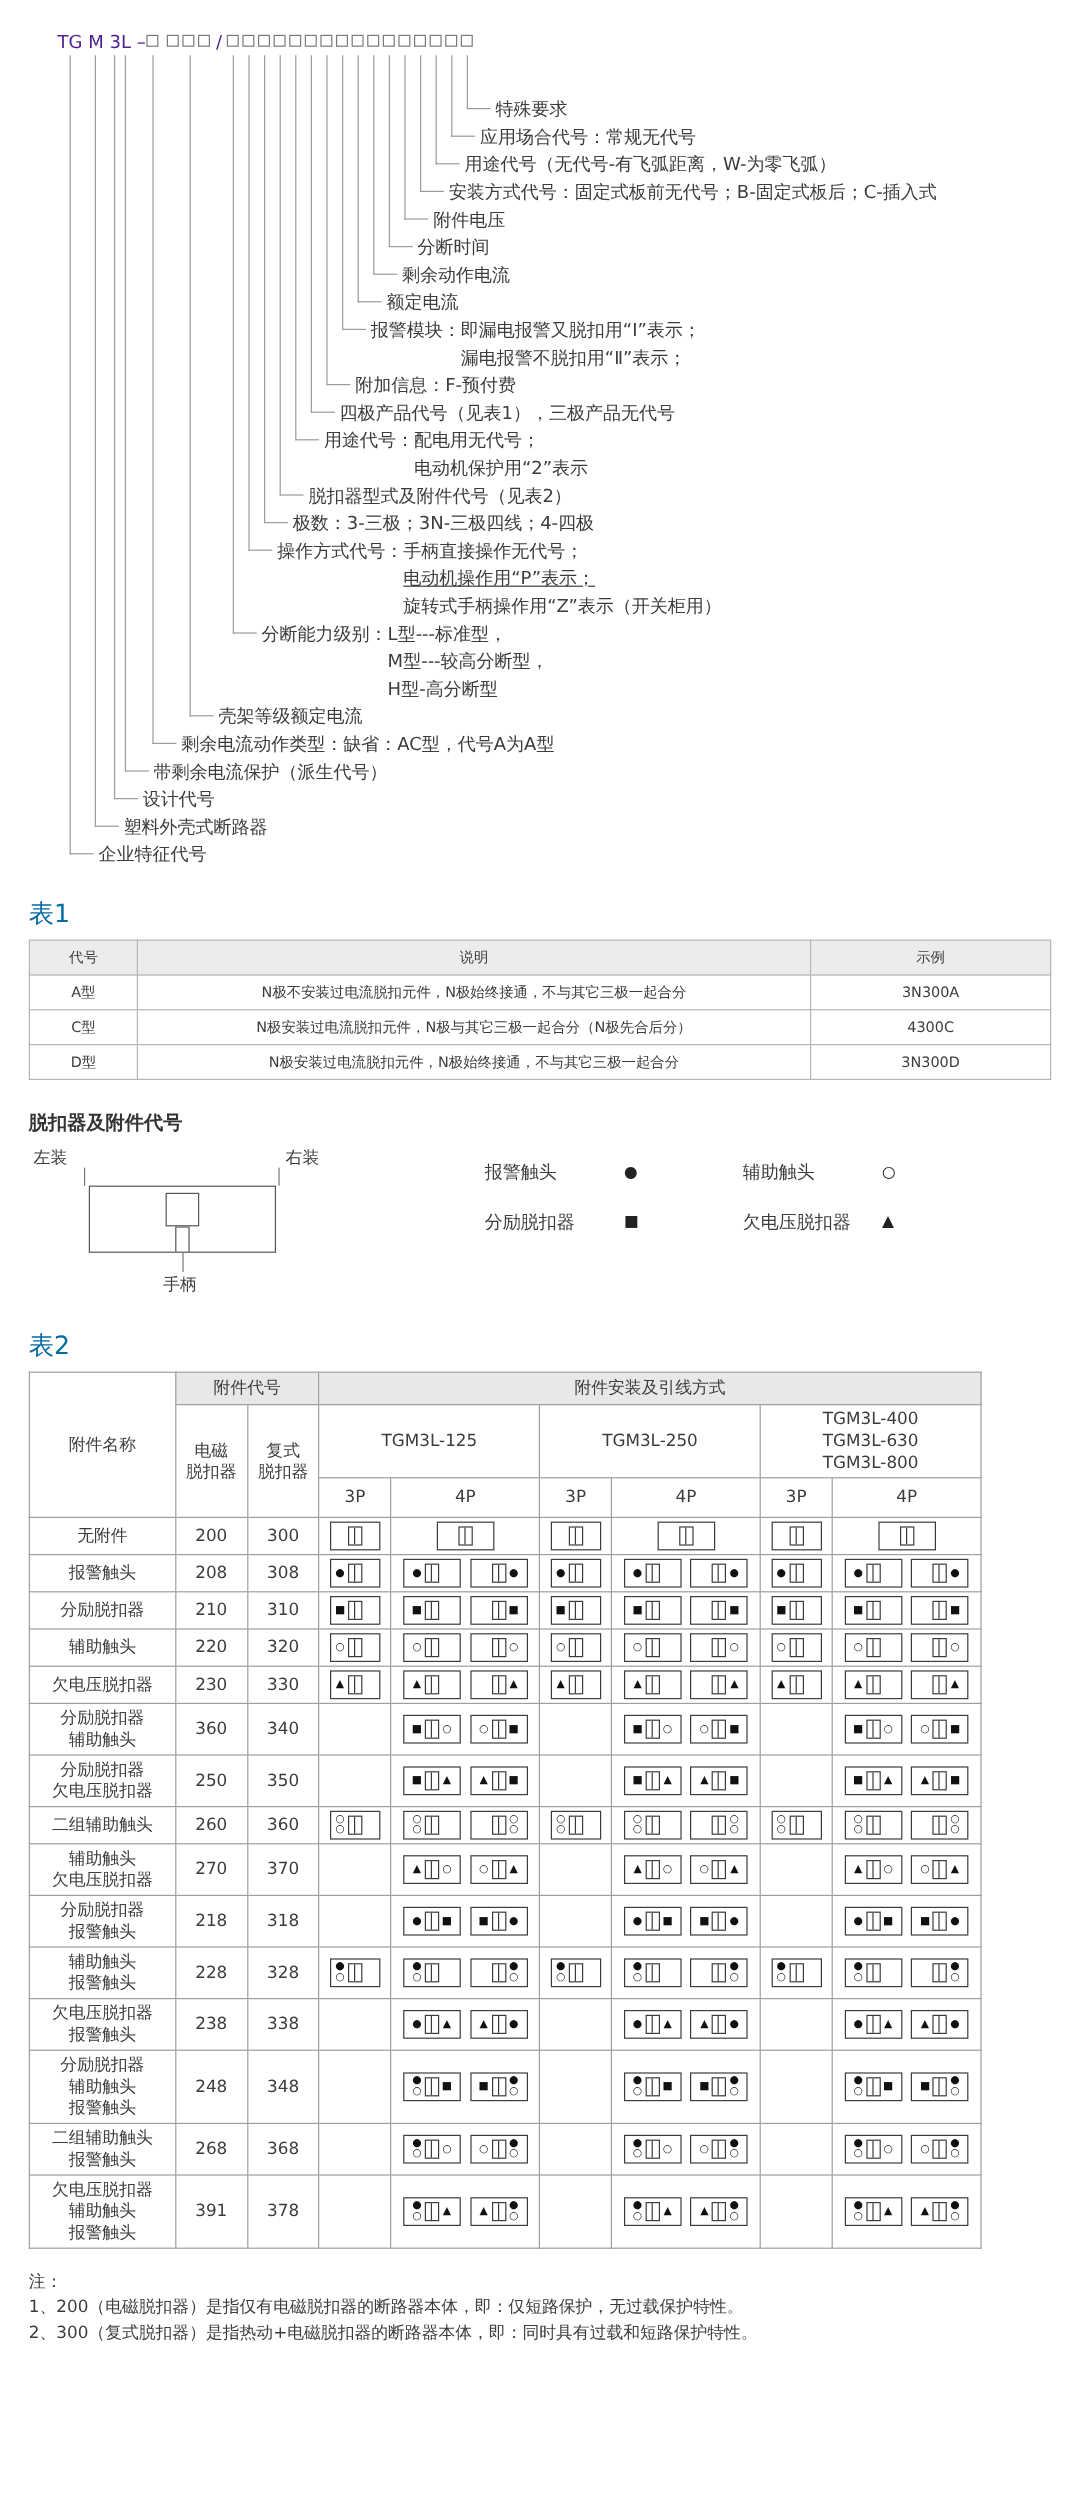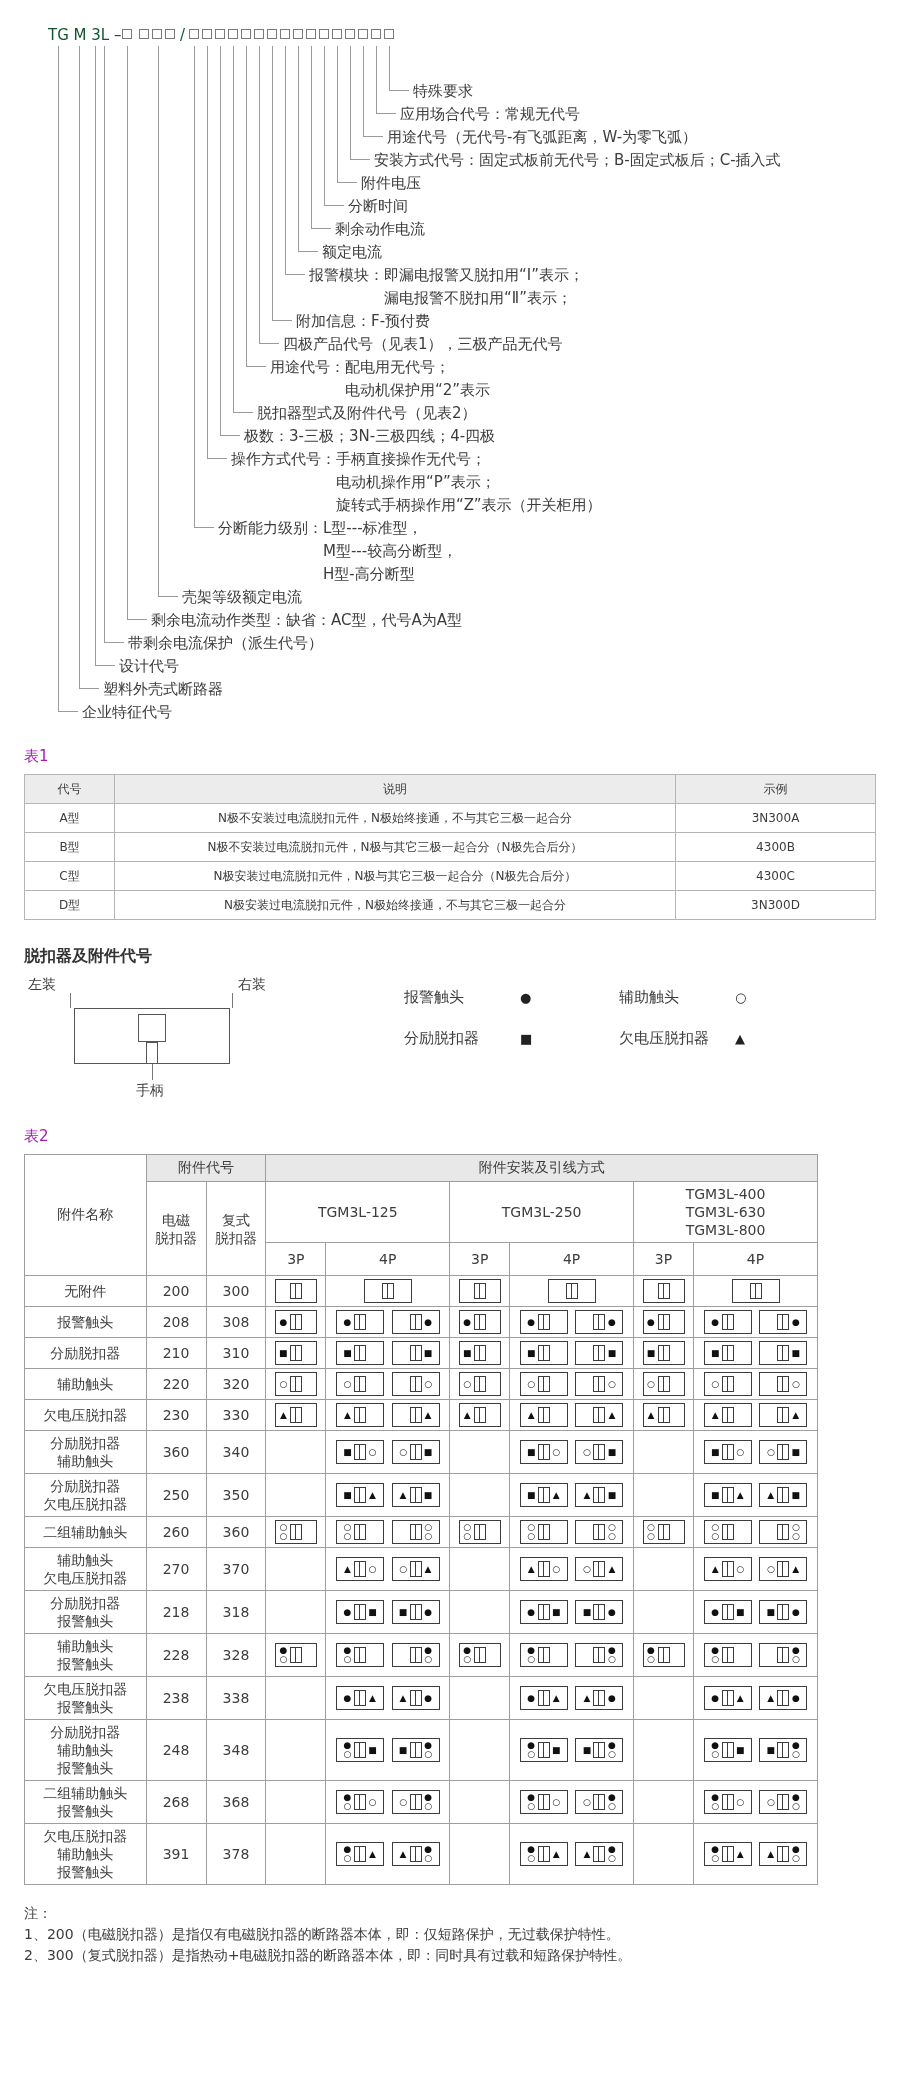--- a/index.html
+++ b/index.html
@@ -6,28 +6,28 @@
   html, body { background: #ffffff; }
   body {
     width: 900px; height: 2086px; overflow: hidden;
     font-family: "DejaVu Sans", "Liberation Sans", sans-serif;
     color: #3c3c3c;
   }
   .page { position: relative; padding: 26px 24px 0 24px; }
 
   
   .code-section { position: relative; height: 705px; font-size: 15px; }
-  .ctext { position: absolute; top: 0; white-space: pre; color: #14532d; }
+  .ctext { position: absolute; top: 0; white-space: pre; color: #4c1d95; }
   .cbox  { position: absolute; top: 3px; width: 10px; height: 10px; border: 1px solid #7a7a7a; background:#fff; }
   .conn  { position: absolute; width: 20px; border-left: 1px solid #9b9b9b; border-bottom: 1px solid #9b9b9b; }
   .clabel { position: absolute; color: #3c3c3c; }
   .clabel-line { height: 23px; line-height: 23px; white-space: nowrap; }
 
   
-  .tbl-title { font-size: 15px; margin: 16px 0 8px 0; color: #a21caf; }
+  .tbl-title { font-size: 21px; margin: 16px 0 8px 0; color: #0369a1; }
   table { border-collapse: collapse; background: #fff; }
 
   
   .table1 { width: 852px; }
   .table1 th, .table1 td {
     border: 1px solid #b5b5b5; font-size: 12px; font-weight: normal;
     text-align: center; padding: 4px 8px; line-height: 20px; color: #3c3c3c;
   }
   .table1 thead th { background: #ececec; }
 
@@ -154,21 +154,21 @@
         <div class="clabel" style="left: 233px; top: 376px;">
           <div class="clabel-line">脱扣器型式及附件代号（见表2）</div>
         </div>
         <div class="conn" style="left: 196px; top: 20px; height: 390px;"></div>
         <div class="clabel" style="left: 220px; top: 399px;">
           <div class="clabel-line">极数：3-三极；3N-三极四线；4-四极</div>
         </div>
         <div class="conn" style="left: 183px; top: 20px; height: 413px;"></div>
         <div class="clabel" style="left: 207px; top: 422px;">
           <div class="clabel-line">操作方式代号：手柄直接操作无代号；</div>
-          <div class="clabel-line" style="padding-left: 105px;">电动机操作用“P”表示；</div>
+          <div class="clabel-line" style="padding-left: 105px; text-decoration: underline;">电动机操作用“P”表示；</div>
           <div class="clabel-line" style="padding-left: 105px;">旋转式手柄操作用“Z”表示（开关柜用）</div>
         </div>
         <div class="conn" style="left: 170px; top: 20px; height: 482px;"></div>
         <div class="clabel" style="left: 194px; top: 491px;">
           <div class="clabel-line">分断能力级别：L型---标准型，</div>
           <div class="clabel-line" style="padding-left: 105px;">M型---较高分断型，</div>
           <div class="clabel-line" style="padding-left: 105px;">H型-高分断型</div>
         </div>
         <div class="conn" style="left: 134px; top: 20px; height: 551px;"></div>
         <div class="clabel" style="left: 158px; top: 560px;">
@@ -210,25 +210,20 @@
             <th>代号</th>
             <th>说明</th>
             <th>示例</th>
           </tr>
         </thead>
         <tbody>
           <tr>
             <td>A型</td>
             <td>N极不安装过电流脱扣元件，N极始终接通，不与其它三极一起合分</td>
             <td>3N300A</td>
-          </tr>
-          <tr>
-            <td>B型</td>
-            <td>N极不安装过电流脱扣元件，N极与其它三极一起合分（N极先合后分）</td>
-            <td>4300B</td>
           </tr>
           <tr>
             <td>C型</td>
             <td>N极安装过电流脱扣元件，N极与其它三极一起合分（N极先合后分）</td>
             <td>4300C</td>
           </tr>
           <tr>
             <td>D型</td>
             <td>N极安装过电流脱扣元件，N极始终接通，不与其它三极一起合分</td>
             <td>3N300D</td>

